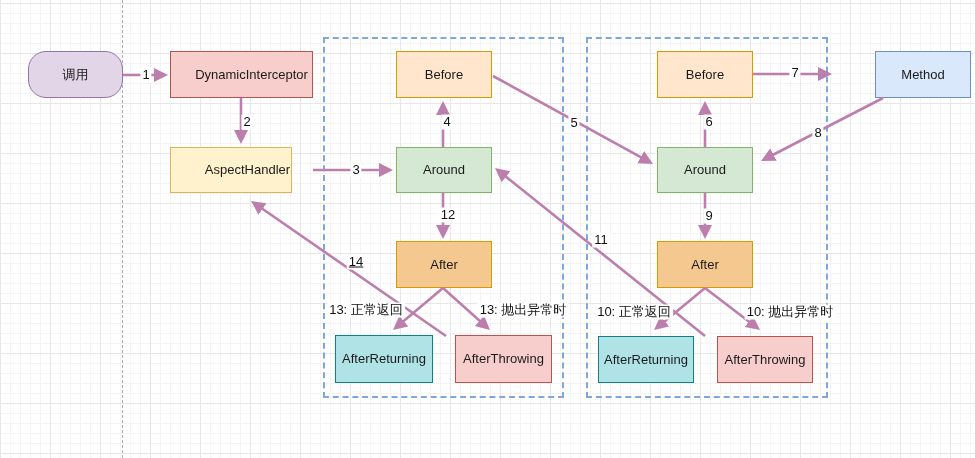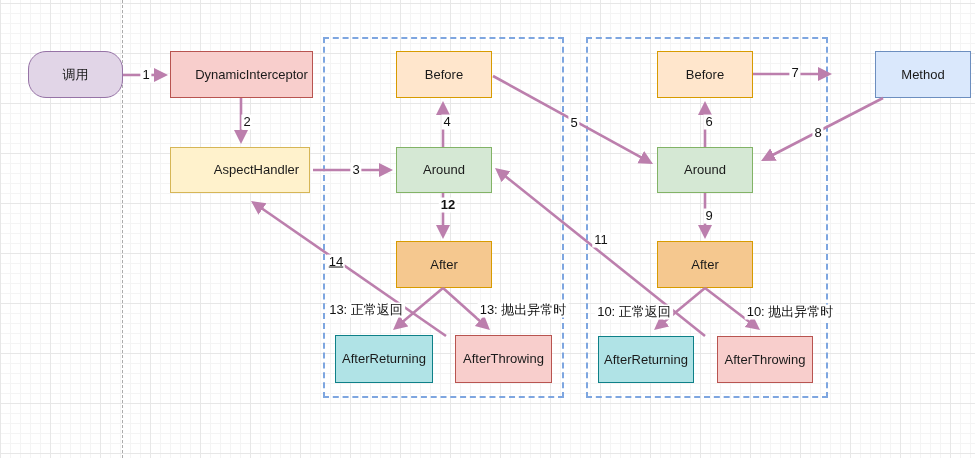--- a/index.html
+++ b/index.html
@@ -25,41 +25,41 @@
   .group.left{left:323px;top:37px;width:237px;height:357px;}
   .group.right{left:586px;top:37px;width:238px;height:357px;}
   svg.edges{position:absolute;left:0;top:0;z-index:3;pointer-events:none;}
   .node{
     position:absolute;display:flex;align-items:center;justify-content:center;
     font-size:13px;color:#1a1a1a;text-align:center;z-index:2;
     border:1.5px solid #000;box-sizing:border-box;line-height:1.2;
   }
   .n-call{left:28px;top:51px;width:95px;height:47px;background:#E1D5E7;border-color:#9673A6;border-radius:18px;}
   .n-di{left:170px;top:51px;width:143px;height:47px;background:#F8CECC;border-color:#B85450;padding-left:20px;}
-  .n-ah{left:170px;top:147px;width:140px;height:46px;background:#FFF2CC;border-color:#D6B656;padding-left:33px;}
+  .n-ah{left:170px;top:147px;width:122px;height:46px;background:#FFF2CC;border-color:#D6B656;padding-left:33px;}
   .n-lbefore{left:396px;top:51px;width:96px;height:47px;background:#FFE6CC;border-color:#D79B00;}
   .n-laround{left:396px;top:147px;width:96px;height:46px;background:#D5E8D4;border-color:#82B366;}
   .n-lafter{left:396px;top:241px;width:96px;height:47px;background:#F5C88F;border-color:#D79B00;}
   .n-lareturn{left:335px;top:335px;width:98px;height:48px;background:#B0E3E6;border-color:#0E8088;}
   .n-lathrow{left:455px;top:335px;width:97px;height:48px;background:#F8CECC;border-color:#B85450;}
   .n-rbefore{left:657px;top:51px;width:96px;height:47px;background:#FFE6CC;border-color:#D79B00;}
   .n-raround{left:657px;top:147px;width:96px;height:46px;background:#D5E8D4;border-color:#82B366;}
   .n-rafter{left:657px;top:241px;width:96px;height:47px;background:#F5C88F;border-color:#D79B00;}
   .n-rareturn{left:598px;top:336px;width:96px;height:47px;background:#B0E3E6;border-color:#0E8088;}
   .n-rathrow{left:717px;top:336px;width:96px;height:47px;background:#F8CECC;border-color:#B85450;}
   .n-method{left:836px;top:51px;width:96px;height:47px;background:#DAE8FC;border-color:#6C8EBF;margin-left:39px;}
   .elabel{
     position:absolute;transform:translate(-50%,-50%);
     background:#ffffff;font-size:13px;color:#111;padding:0 2px;
     white-space:nowrap;z-index:4;line-height:1.15;
   }
   .l1{left:146px;top:75px;} .l2{left:247px;top:122px;} .l3{left:356px;top:170px;}
   .l4{left:447px;top:122px;} .l5{left:574px;top:123px;} .l6{left:709px;top:122px;}
   .l7{left:795px;top:73px;}  .l8{left:818px;top:133px;} .l9{left:709px;top:216px;}
-  .l11{left:601px;top:240px;} .l12{left:448px;top:205px;font-weight:bold;} .l14{left:336px;top:262px;text-decoration:underline;}
+  .l11{left:601px;top:240px;} .l12{left:448px;top:215px;} .l14{left:356px;top:262px;text-decoration:underline;}
   .l10r{left:634px;top:312px;} .l10t{left:790px;top:312px;}
   .l13r{left:366px;top:310px;} .l13t{left:523px;top:310px;}
   .watermark{
     position:absolute;left:703px;top:407px;z-index:4;
     font-size:17px;font-weight:bold;font-style:italic;letter-spacing:1px;
     color:#4E9EF7;white-space:nowrap;
   }
 </style>
 </head>
 <body>

